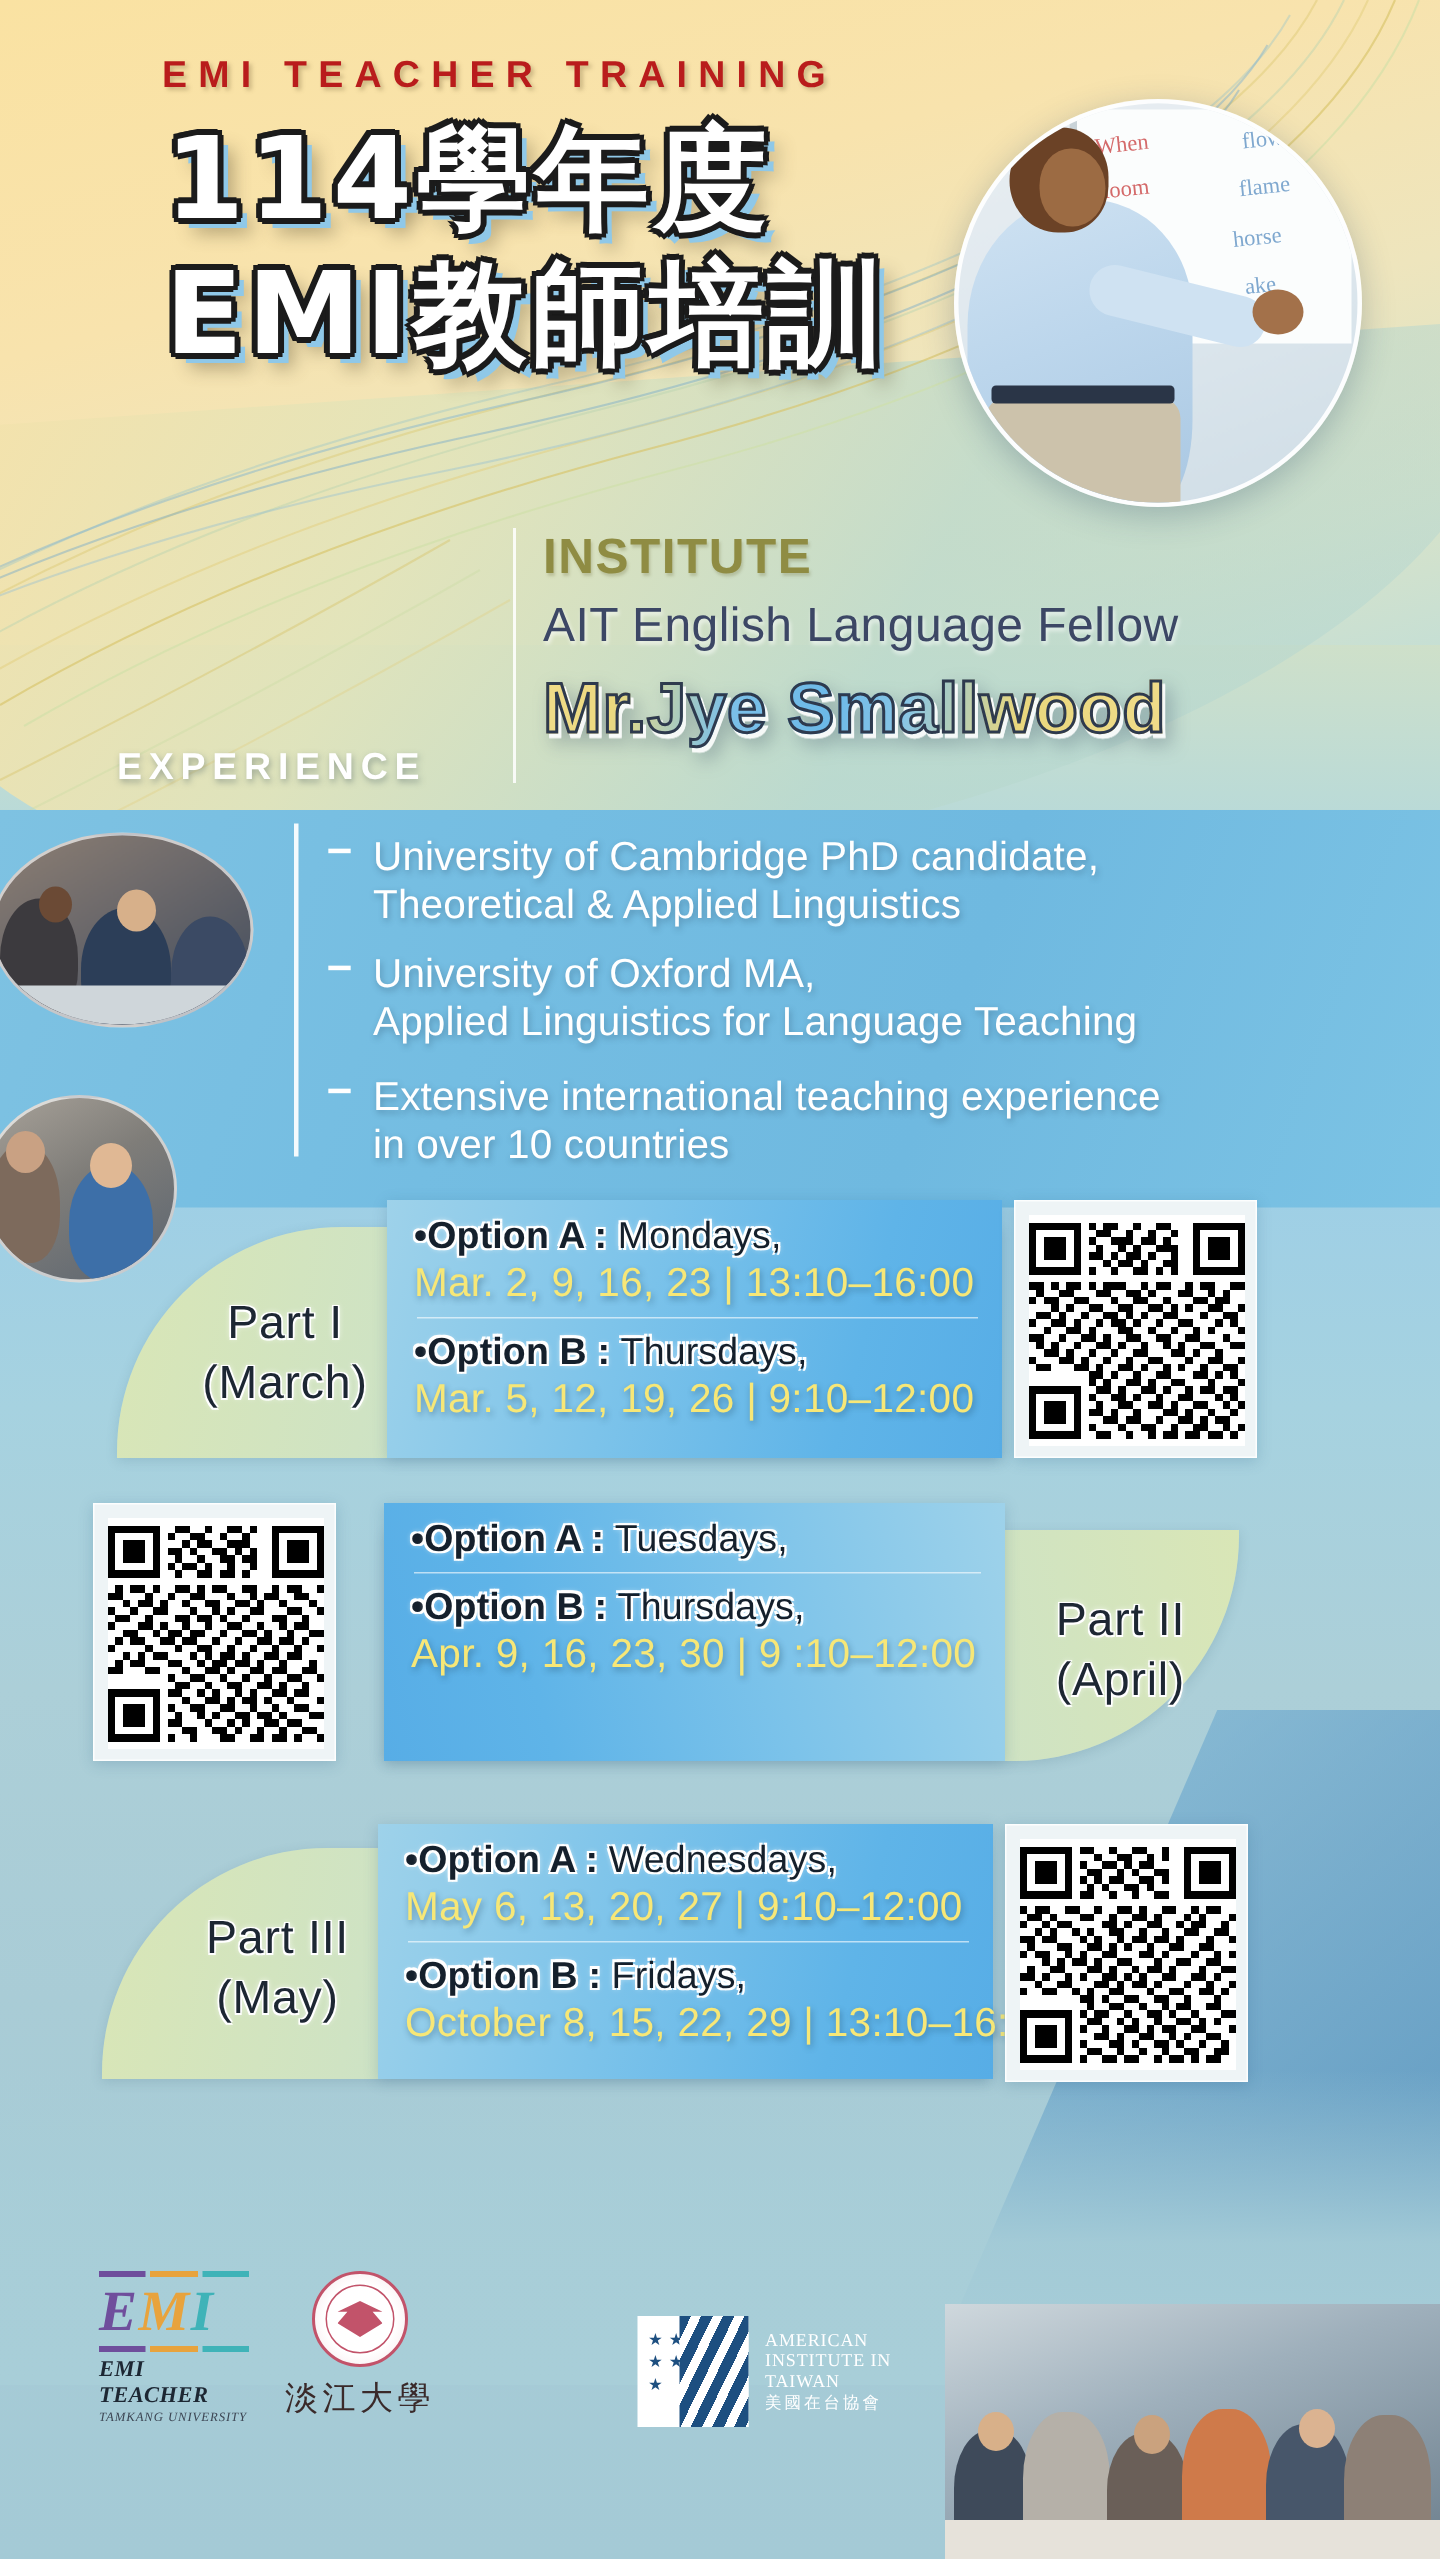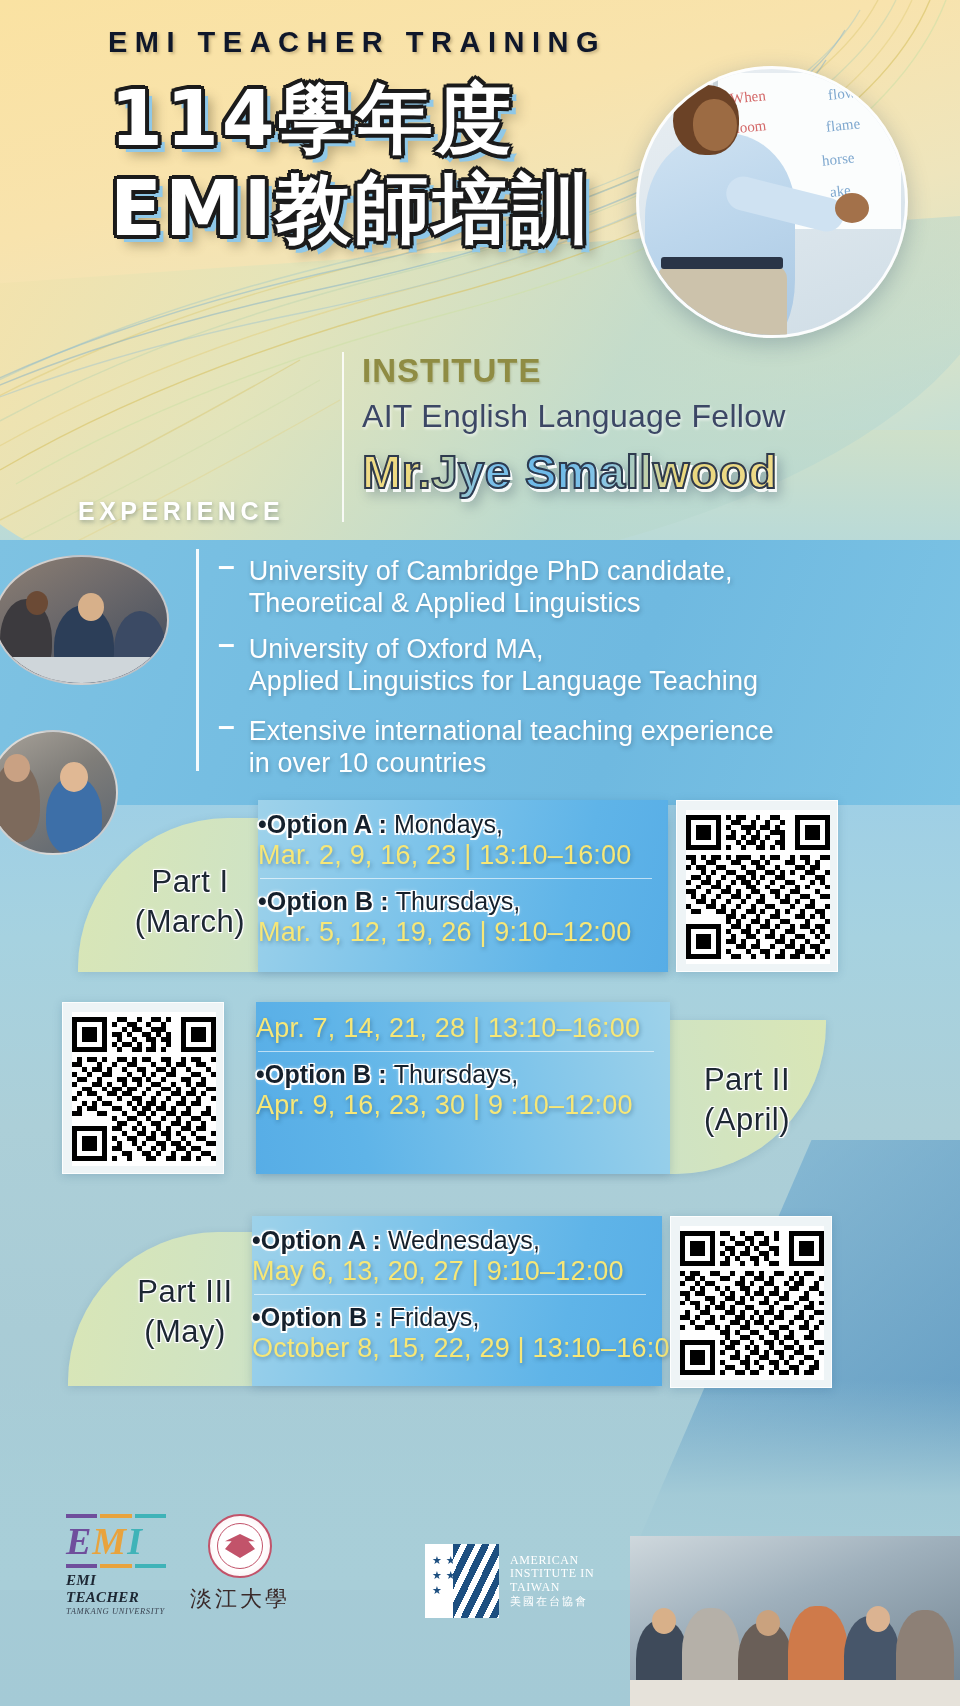--- a/index.html
+++ b/index.html
@@ -50,23 +50,23 @@
     background:linear-gradient(140deg, rgba(120,180,215,.55), rgba(70,135,185,.75));
     clip-path:polygon(55% 0, 100% 0, 100% 100%, 0 100%);
   }
   .bg-aqua-strip{
     position:absolute; left:0; top:1380px; width:960px; height:210px;
     background:linear-gradient(180deg, rgba(168,206,216,0) 0%, rgba(168,206,216,.9) 55%, #a8ced8 100%);
   }
 
   
   .eyebrow{
-    position:absolute; left:108px; top:26px;
-    font-size:29px; font-weight:bold; letter-spacing:7.5px;
-    color:#0f172a;
+    position:absolute; left:108px; top:36px;
+    font-size:25px; font-weight:bold; letter-spacing:7.5px;
+    color:#b91c1c;
     text-shadow:2px 2px 3px rgba(120,100,60,.35);
   }
   .cn-title{
     position:absolute; left:110px; top:78px;
     font-family:"DejaVu Sans", sans-serif;
     font-weight:bold; color:#ffffff; font-size:76px; line-height:1.08;
     letter-spacing:3px;
     text-shadow:
       -3px -3px 0 #1b1b1b, 3px -3px 0 #1b1b1b, -3px 3px 0 #1b1b1b, 3px 3px 0 #1b1b1b,
       0 -4px 0 #1b1b1b, 0 4px 0 #1b1b1b, -4px 0 0 #1b1b1b, 4px 0 0 #1b1b1b,
@@ -161,21 +161,21 @@
     box-shadow:0 2px 8px rgba(60,100,120,.18);
   }
   .part-label{
     position:absolute; text-align:center; color:#1d2733;
     font-size:31px; line-height:1.28; letter-spacing:.5px;
     text-shadow:0 0 4px #fff, 1px 1px 0 #fff, -1px 1px 0 #fff, 1px -1px 0 #fff, -1px -1px 0 #fff;
   }
   .opt-box{
     position:absolute;
     background:linear-gradient(105deg,#9ed2ea 0%,#7cc3ea 40%,#5fb4e8 75%,#57ade6 100%);
-    padding:10px 14px 12px 0;
+    padding:10px 14px 12px 18px;
     box-shadow:0 2px 9px rgba(40,90,130,.22);
   }
   .opt-box.rev{
     background:linear-gradient(255deg,#9ed2ea 0%,#7cc3ea 40%,#5fb4e8 75%,#57ade6 100%);
   }
   .opt-line1{
     color:#15202c; font-size:25px; font-weight:bold; letter-spacing:.1px;
     text-shadow:0 0 4px #fff, 1.5px 1.5px 0 #fff, -1.5px 1.5px 0 #fff, 1.5px -1.5px 0 #fff, -1.5px -1.5px 0 #fff;
     white-space:nowrap;
   }
@@ -611,24 +611,24 @@
   <div class="part">
     <div class="part-plate" style="left:256px; top:1020px; width:570px; height:154px; border-radius:0 0 150px 0;
          background:linear-gradient(260deg,#d9e6b6 0%,#cfe3c3 30%,#bfdfd2 60%,#b2d9da 100%);"></div>
     <div class="part-label" style="left:672px; top:1060px; width:150px;">
       <span>Part II</span><br>
       <span>(April)</span>
     </div>
 
     <div class="opt-box rev" style="left:256px; top:1002px; width:414px; height:172px;">
       <div>
-        <div class="opt-line2">
-          <span>Apr. 7, 14, 21, 28</span>
-          <span>|</span>
-          <span>13:10–16:00</span>
+        <div class="opt-line1">
+          •<span>Option A</span>
+          <span>:</span>
+          <span class="dayname">Tuesdays,</span>
         </div>
       </div>
       <div class="opt-sep"></div>
       <div>
         <div class="opt-line1">
           •<span>Option B</span>
           <span>:</span>
           <span class="dayname">Thursdays,</span>
         </div>
         <div class="opt-line2">

